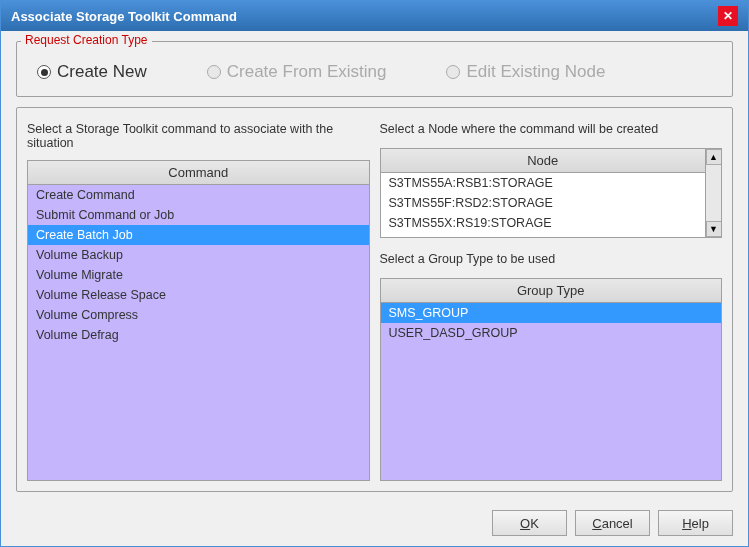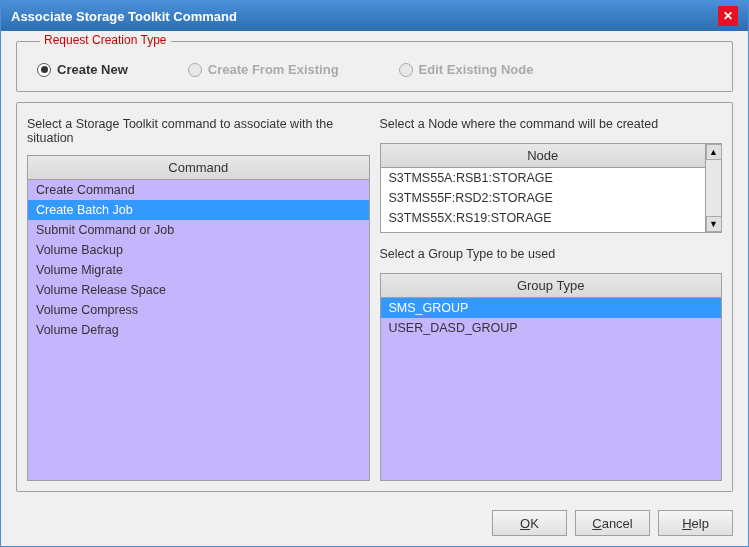--- a/index.html
+++ b/index.html
@@ -59,21 +59,21 @@
     .group-box {
       border: 1px solid #a0a0a0;
       border-radius: 2px;
       position: relative;
       padding: 10px 10px 10px 10px;
       background: #f0f0f0;
     }
     .group-box-legend {
       position: absolute;
       top: -9px;
-      left: 23px;
+      left: 4px;
       background: #f0f0f0;
       padding: 0 4px;
       color: #cc0000;
       font-size: 12px;
       font-weight: normal;
     }
     .radio-row {
       display: flex;
       flex-direction: row;
       align-items: center;
@@ -102,23 +102,22 @@
       width: 7px;
       height: 7px;
       background: #333;
       border-radius: 50%;
     }
     .radio-circle.disabled {
       border-color: #aaa;
       background: #e8e8e8;
     }
     .radio-label {
-      font-size: 13px;
-      color: #333;
-      font-weight: bold;
+      font-size: 17px;
+      color: #333;
     }
     .radio-label.disabled {
       color: #aaa;
     }
     .new-request-box {
       flex: 1;
       border: 1px solid #a0a0a0;
       border-radius: 2px;
       position: relative;
       padding: 14px 10px 10px 10px;
@@ -278,22 +277,22 @@
     <div class="new-request-box">
       <div class="new-request-inner">
 
         <div class="left-panel">
           <span class="panel-label">Select a Storage Toolkit command to associate with the situation</span>
           <div class="list-container" style="flex:1;">
             <div class="list-header">Command</div>
             <div class="list-body">
 
             <div class="list-item">Create Command</div>
+                <div class="list-item">Submit Command or Job</div>
                 <div class="list-item selected">Create Batch Job</div>
-                <div class="list-item">Submit Command or Job</div>
                 <div class="list-item">Volume Backup</div>
                 <div class="list-item">Volume Migrate</div>
                 <div class="list-item">Volume Release Space</div>
                 <div class="list-item">Volume Compress</div>
                 <div class="list-item">Volume Defrag</div>
               </div>
           </div>
         </div>
 
         <div class="right-panel">

